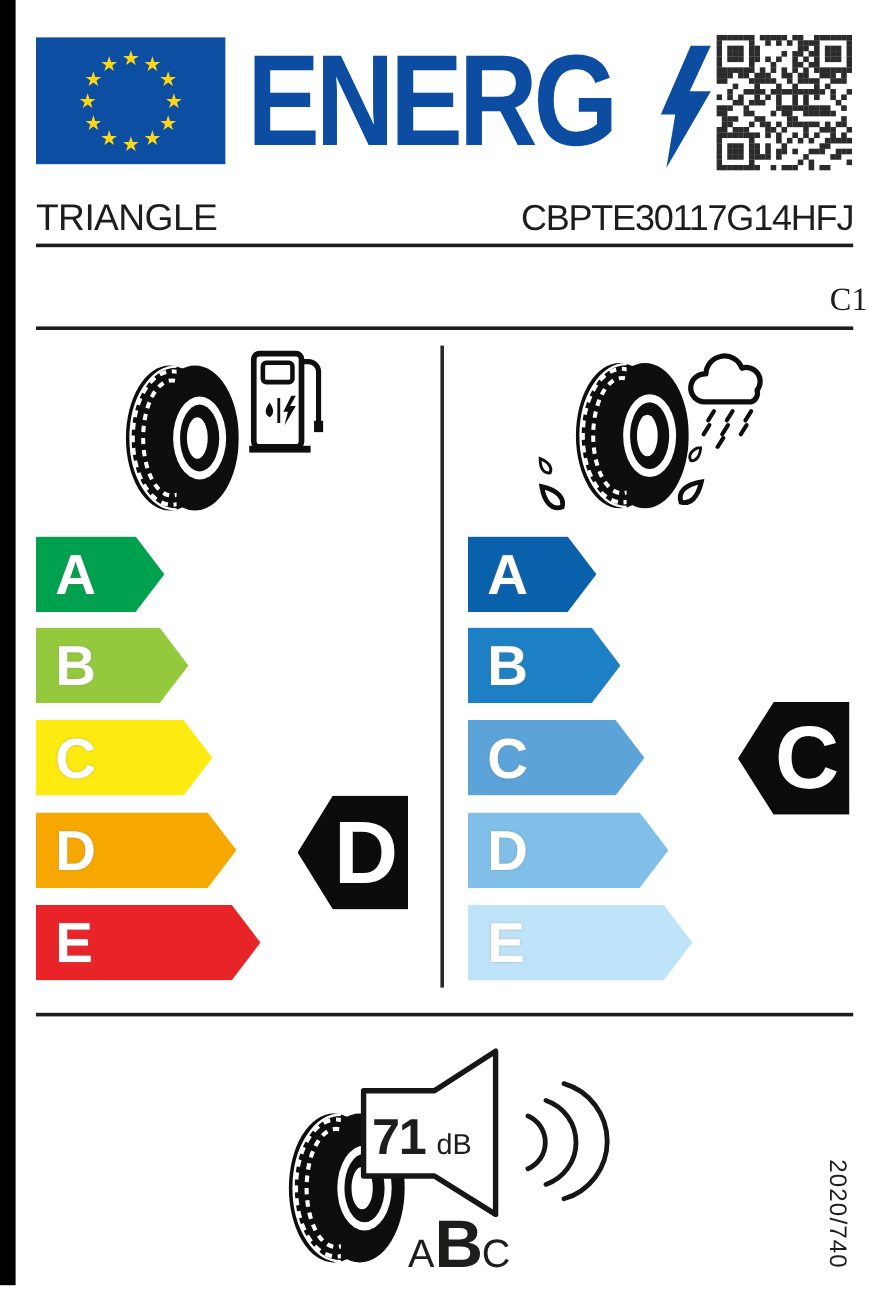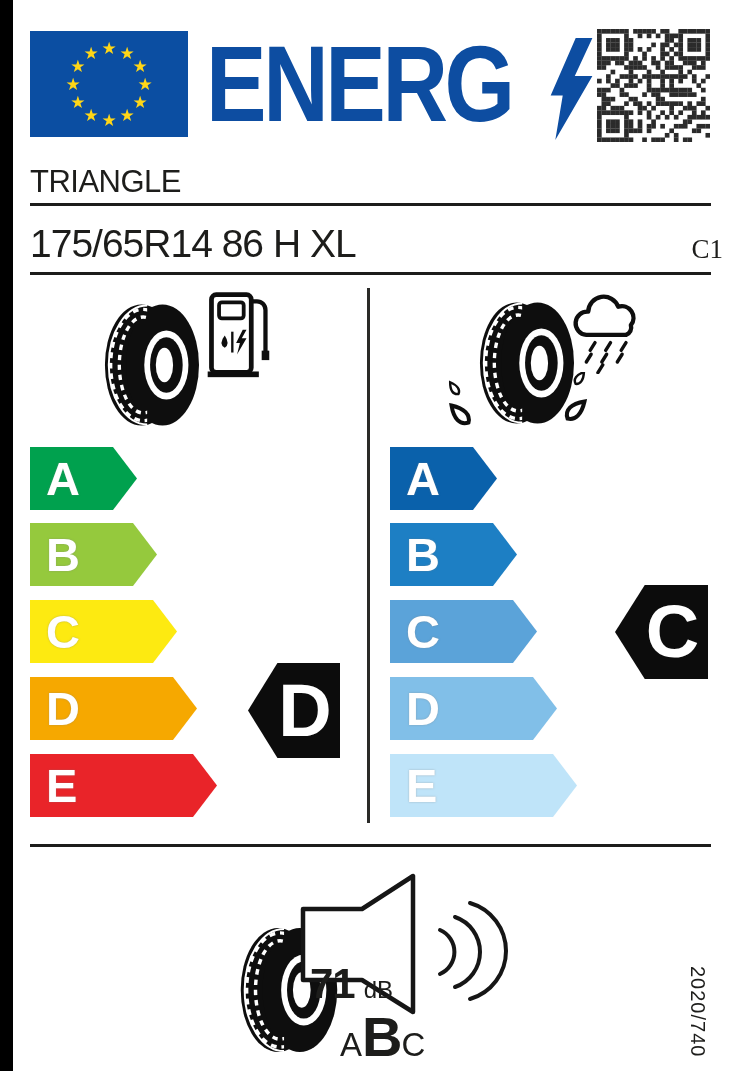--- a/index.html
+++ b/index.html
@@ -30,21 +30,21 @@
   .col{position:absolute;top:0;width:220px;height:830px;}
   .r0{top:447px;width:107px}.r1{top:523px;width:127px}.r2{top:600px;width:147px}
   .r3{top:677px;width:167px}.r4{top:754px;width:187px}
   .rating{position:absolute;background:#0c0c0c;color:#fff;display:flex;align-items:center;
           justify-content:center;font-weight:bold;font-size:74px;line-height:1;
           clip-path:polygon(32% 0,100% 0,100% 100%,32% 100%,0 50%);padding-left:22px;box-sizing:border-box;}
   .rating-fuel{left:248px;top:663px;width:92px;height:95px;}
   .rating-wet{left:615px;top:585px;width:93px;height:94px;}
   
   .db-text{position:absolute;left:310px;top:924px;display:flex;align-items:baseline;}
-  .db-val{font-size:42px;font-weight:bold;letter-spacing:-1px;margin-top:36px;}
+  .db-val{font-size:42px;font-weight:bold;letter-spacing:-1px;}
   .db-unit{font-size:24px;margin-left:9px;}
   .abc{position:absolute;left:340px;top:1004px;display:flex;align-items:baseline;}
   .abc .small{font-size:33px;}
   .abc .big{font-size:56px;font-weight:bold;letter-spacing:-1px;}
   .regulation{position:absolute;left:686px;top:966px;height:120px;font-size:20px;
               writing-mode:vertical-rl;letter-spacing:1px;}
 </style>
 </head>
 <body>
 
@@ -418,23 +418,23 @@
       <rect x="45.20" y="108.48" width="4.67" height="4.67" fill="#2b2b2b"></rect>
       <rect x="54.24" y="108.48" width="4.67" height="4.67" fill="#2b2b2b"></rect>
       <rect x="58.76" y="108.48" width="4.67" height="4.67" fill="#2b2b2b"></rect>
       <rect x="63.28" y="108.48" width="4.67" height="4.67" fill="#2b2b2b"></rect>
       <rect x="76.84" y="108.48" width="4.67" height="4.67" fill="#2b2b2b"></rect>
       <rect x="85.88" y="108.48" width="4.67" height="4.67" fill="#2b2b2b"></rect>
       <rect x="90.40" y="108.48" width="4.67" height="4.67" fill="#2b2b2b"></rect>
     </svg>
 
   <div class="brand">TRIANGLE</div>
+  <div class="model">CBPTE30117G14HFJ</div>
   <div class="rule rule1"></div>
 
-  <div class="size">175/65R14 86 H XL</div>
   <div class="tclass">C1</div>
   <div class="rule rule2"></div>
 
   <div class="divider"></div>
 
   <svg class="icon" style="left:103px;top:300px" width="96" height="130" viewBox="0 0 100 130">
       <use href="#tire"></use>
     </svg>
   <svg class="icon" style="left:204px;top:290px" width="68" height="90" viewBox="0 0 70 95">
     <rect x="3" y="86" width="54" height="6" fill="#0e0e0e"></rect>

